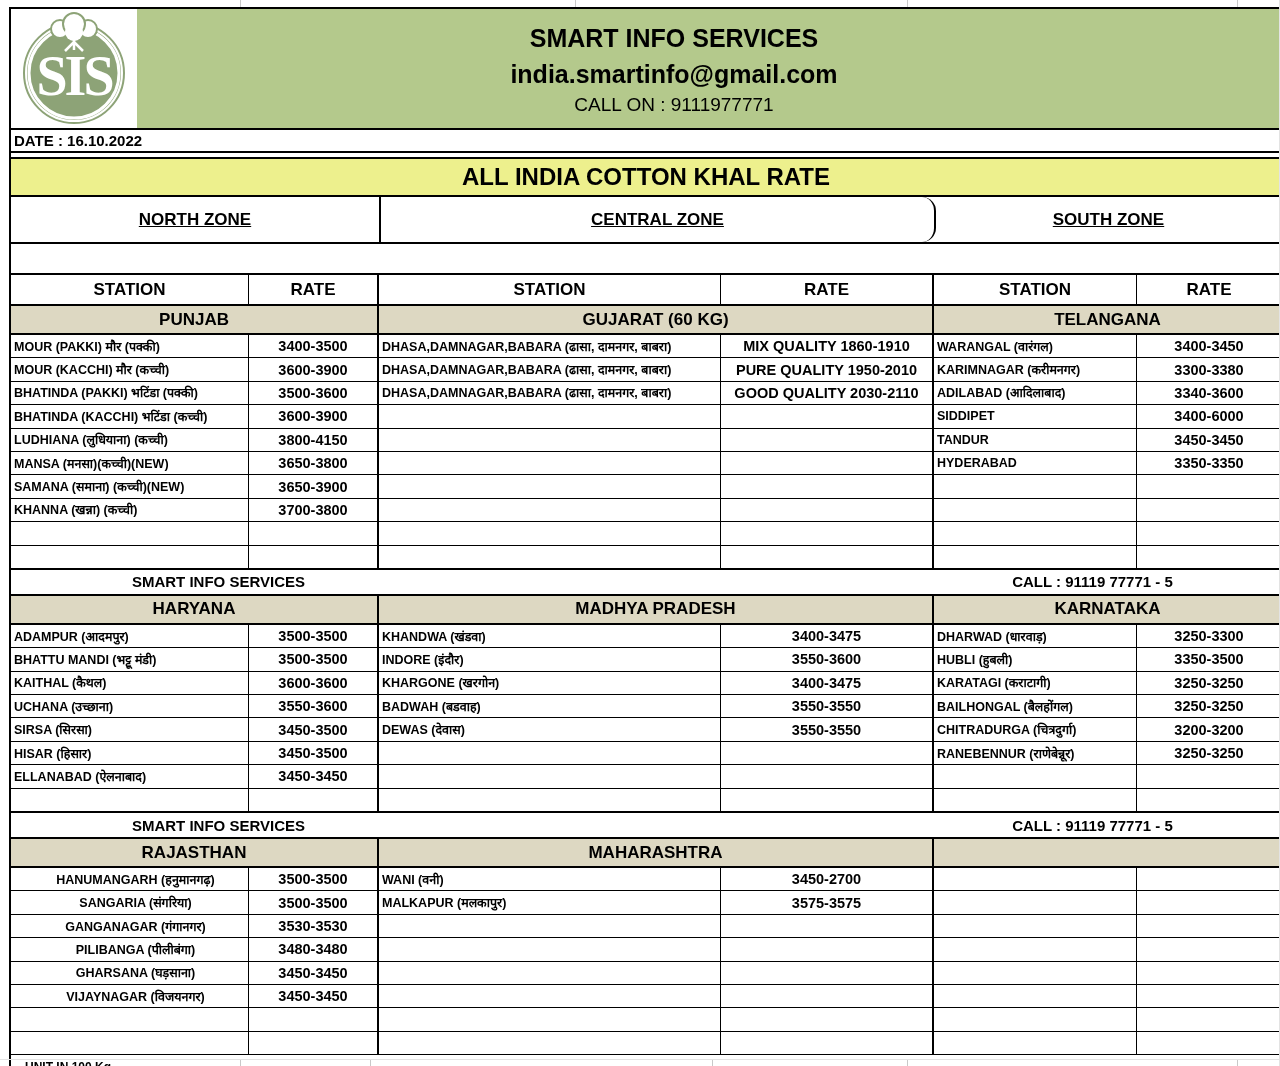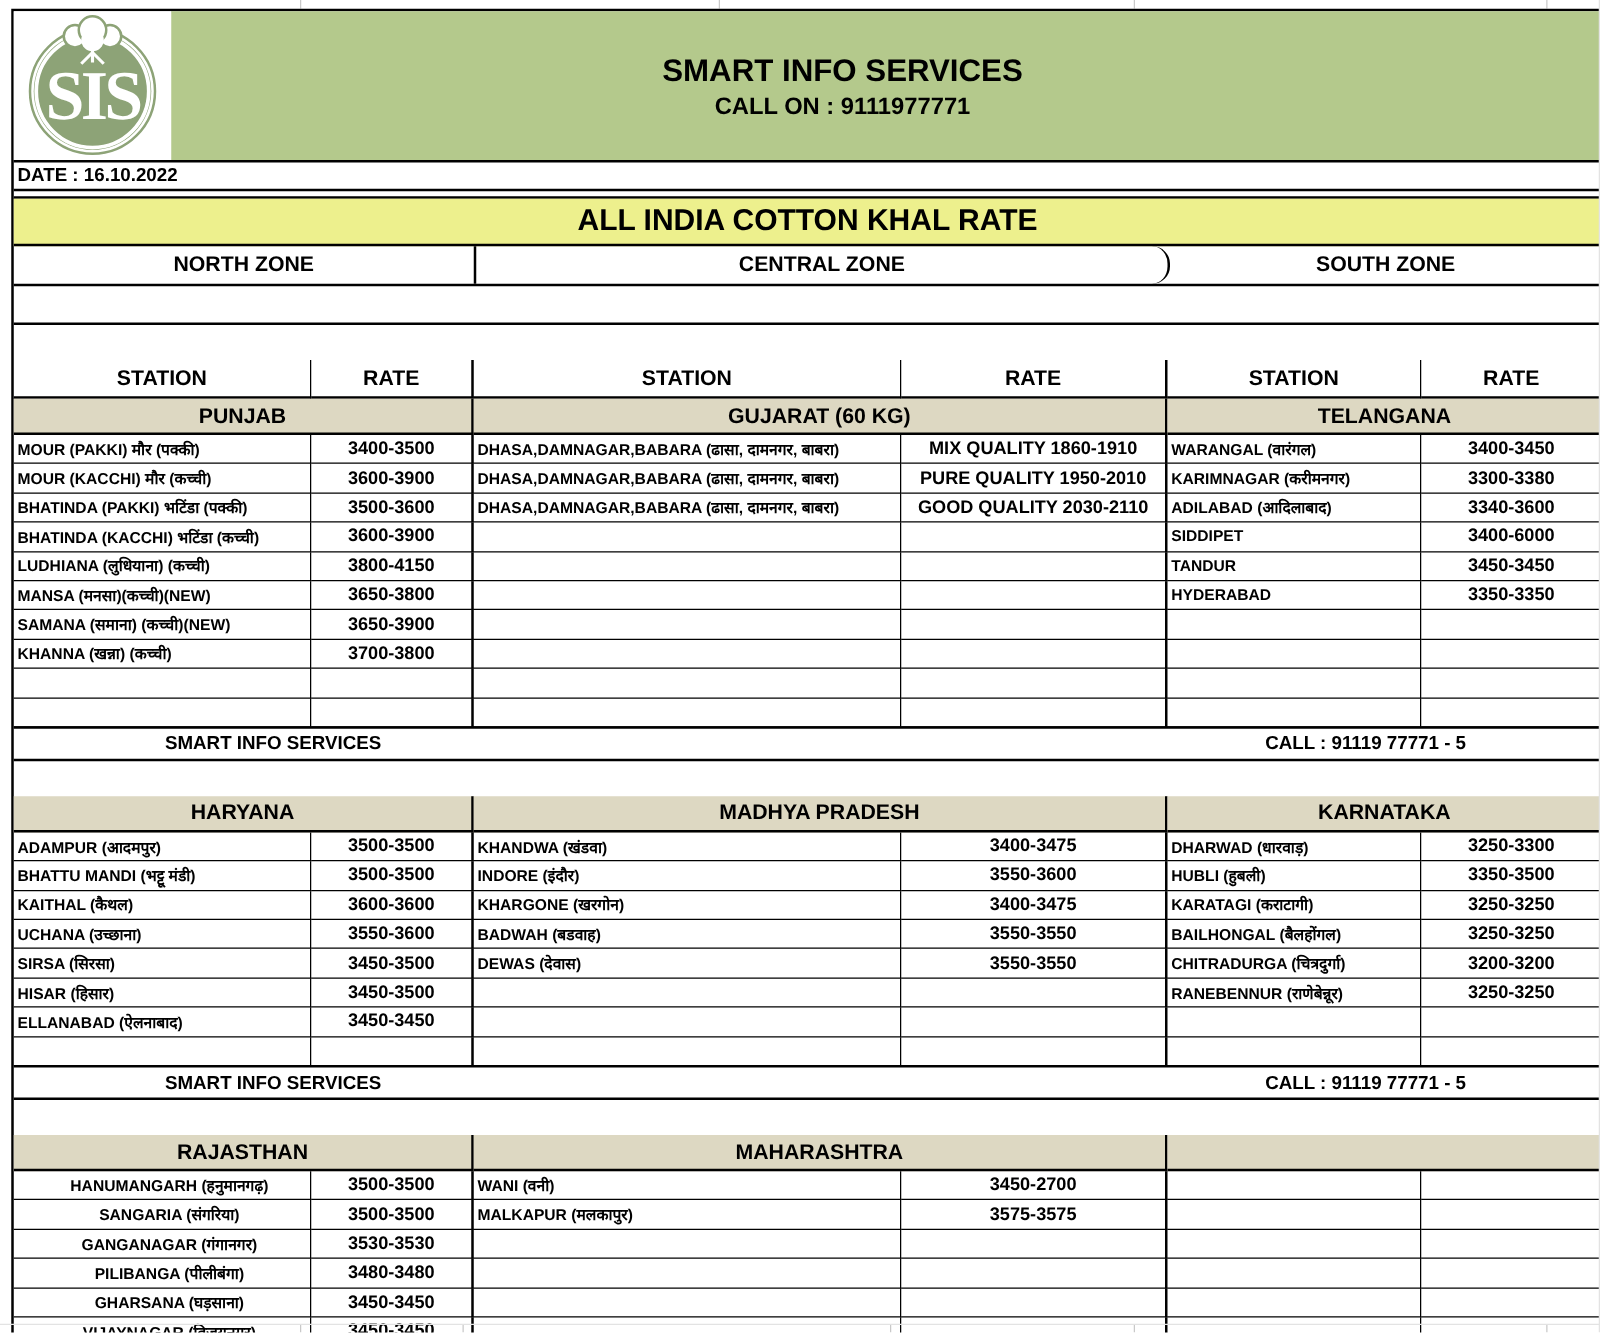--- a/index.html
+++ b/index.html
@@ -24,39 +24,39 @@
 
   .sheet{position:absolute;left:9px;top:7px;width:1274px;border:2px solid var(--ink);background:#fff;}
 
   
   .header-row{display:flex;height:121px;border-bottom:2px solid var(--ink);}
   .logo-cell{width:126px;background:#fff;display:flex;align-items:center;justify-content:center;}
   .green-band{flex:1;background:var(--green);display:flex;flex-direction:column;
     align-items:center;justify-content:center;padding-right:70px;}
   .hdr-title{font-size:25px;font-weight:bold;line-height:34px;}
   .hdr-email{font-size:25px;font-weight:bold;line-height:38px;}
-  .hdr-phone{font-size:19px;font-weight:bold;line-height:24px;}
+  .hdr-phone{font-size:19px;font-weight:normal;line-height:24px;}
 
   .date-row{height:23px;border-bottom:2px solid var(--ink);display:flex;align-items:center;
     padding-left:3px;font-size:15px;font-weight:bold;}
   .spacer-a{height:6px;border-bottom:2px solid var(--ink);}
   .yellow-title{height:38px;background:var(--yellow);border-bottom:2px solid var(--ink);
     display:flex;align-items:center;justify-content:center;font-size:24px;font-weight:bold;}
 
   
-  .zone-row{display:flex;height:32px;border-bottom:2px solid var(--ink);}
+  .zone-row{display:flex;height:47px;border-bottom:2px solid var(--ink);text-decoration:underline;}
   .zone-cell{display:flex;align-items:center;justify-content:center;
     font-size:17px;font-weight:bold;}
   .zone-cell.z1{width:370px;border-right:2px solid var(--ink);}
   .zone-cell.z2{width:555px;border-right:2px solid var(--ink);border-radius:14px;}
   .zone-cell.z3{flex:1;}
   .spacer-b{height:31px;border-bottom:2px solid var(--ink);}
 
   
-  .zone-grid{display:grid;grid-template-columns:238px 130px 342px 213px 203px 144px;margin-top:28px;}
+  .zone-grid{display:grid;grid-template-columns:238px 130px 342px 213px 203px 144px;}
   .gcell{border-right:1px solid var(--ink);border-bottom:1px solid var(--ink);
     overflow:hidden;white-space:nowrap;font-weight:bold;}
   .gcell.zr{border-right-width:2px;}
   .gcell.lastcol{border-right:none;}
   .hhead{height:31px;border-bottom-width:2px;display:flex;align-items:center;
     justify-content:center;font-size:17px;}
   .band-cell{grid-column:span 2;height:29px;border-bottom-width:2px;background:var(--beige);
     display:flex;align-items:center;justify-content:center;font-size:17px;}
   .hdata{height:23.4px;display:flex;align-items:center;}
   .scell{padding-left:3px;font-size:12.5px;}
@@ -101,20 +101,21 @@
             <circle cx="73" cy="17" r="9"></circle>
             <circle cx="59" cy="12" r="11"></circle>
             <circle cx="59" cy="20" r="9" stroke="none"></circle>
           </g>
           <path d="M59 26 v12 M59 30 l-9 9 M59 30 l9 9" stroke="#ffffff" stroke-width="2.5" fill="none"></path>
           <text x="59" y="83" text-anchor="middle" font-size="56" font-weight="bold" fill="#ffffff" letter-spacing="-3">SIS</text>
         </svg>
       </div>
       <div class="green-band">
         <div class="hdr-title">SMART INFO SERVICES</div>
+        <div class="hdr-email">india.smartinfo@gmail.com</div>
         <div class="hdr-phone">CALL ON : 9111977771</div>
       </div>
     </div>
 
     <div class="date-row">DATE : 16.10.2022</div>
     <div class="spacer-a"></div>
     <div class="yellow-title">ALL INDIA COTTON KHAL RATE</div>
 
     <div class="zone-row">
       <div class="zone-cell z1">NORTH ZONE</div>

